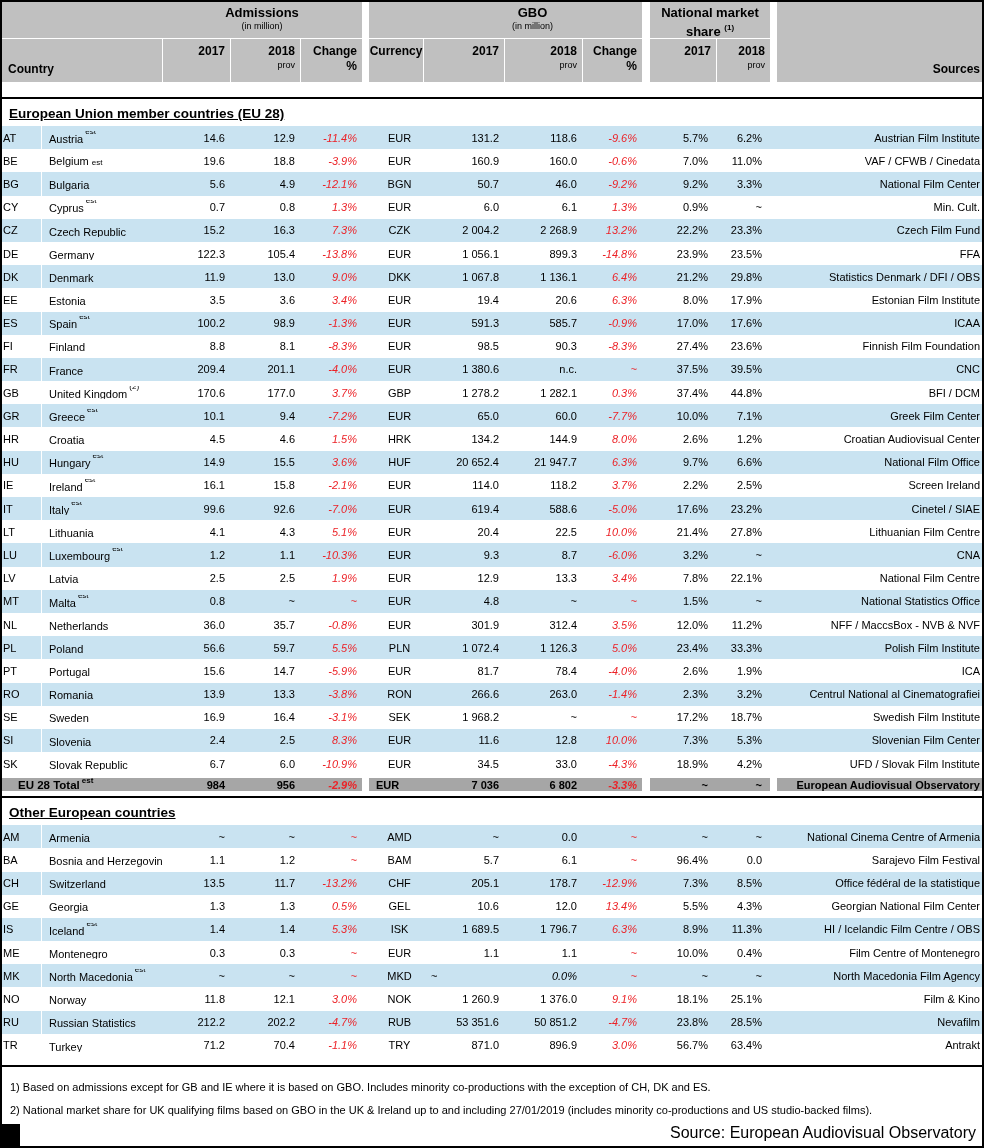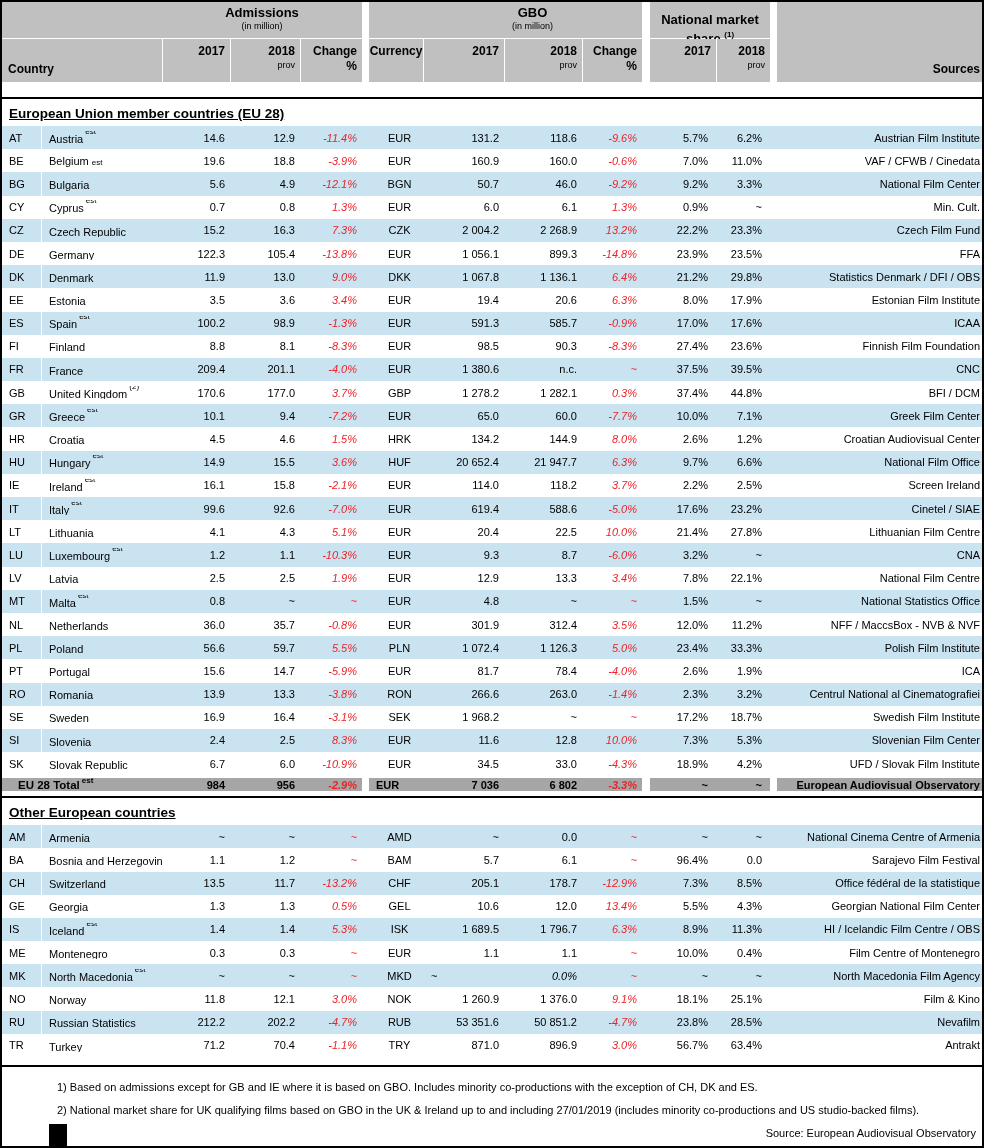--- a/index.html
+++ b/index.html
@@ -11,21 +11,21 @@
   }
   
   .thead{display:grid;grid-template-columns:var(--cols);grid-template-rows:37px 43px;background:#fff;flex:none;}
   .hblk{background:var(--header_bg,#c0c0c0);}
   .hA{grid-column:1/6;grid-row:1;border-bottom:1px solid #fff;position:relative;}
   .hA .grp{position:absolute;left:160px;width:200px;top:3px;text-align:center;}
   .hGap1{grid-column:6;grid-row:1/3;}
   .hB{grid-column:7/11;grid-row:1;border-bottom:1px solid #fff;position:relative;}
   .hB .grp{position:absolute;left:54px;width:219px;top:3px;text-align:center;}
   .hGap2{grid-column:11;grid-row:1/3;}
-  .hC{grid-column:12/14;grid-row:1;border-bottom:1px solid #fff;text-align:center;padding-top:10px;box-sizing:border-box;}
+  .hC{grid-column:12/14;grid-row:1;border-bottom:1px solid #fff;text-align:center;padding-top:3px;box-sizing:border-box;}
   .hGap3{grid-column:14;grid-row:1/3;}
   .hD{grid-column:15;grid-row:1/3;display:flex;align-items:flex-end;justify-content:flex-end;padding:0 6px 6px 0;box-sizing:border-box;font-weight:bold;font-size:12px;}
   .grp-title{font-weight:bold;font-size:13px;line-height:16px;}
   .grp-sub{font-size:9px;line-height:11px;}
   .grp-title sup{font-size:8px;position:relative;top:-1px;}
   .hCountry{grid-column:1/3;grid-row:2;display:flex;align-items:flex-end;padding:0 0 6px 6px;box-sizing:border-box;font-weight:bold;font-size:12px;}
   .hsub{grid-row:2;box-sizing:border-box;padding:4px 5px 0 0;text-align:right;font-weight:bold;font-size:12px;line-height:16px;}
   .hsub .l2{font-size:9px;font-weight:normal;line-height:12px;}
   .hsub .l2.pct{font-size:12px;font-weight:bold;line-height:14px;}
   .bl{border-left:1px solid #fff;}
@@ -37,42 +37,42 @@
   .spacer15{height:15px;flex:none;}
   .spacer3{height:3px;flex:none;}
   .spacer5{height:5px;flex:none;}
   .spacer8{height:8px;flex:none;}
   .rule{height:2px;background:#000;flex:none;}
   .section-title{font-size:13.5px;font-weight:bold;padding:7px 0 5px 7px;flex:none;text-decoration:underline;}
   .rows{flex:none;}
   .row{display:grid;grid-template-columns:var(--cols);height:23.2px;align-items:center;font-size:11px;}
   .rows .row:nth-child(odd){background:var(--row_alt,#c9e3f1);}
   .c{display:block;white-space:nowrap;overflow:hidden;}
-  .c-code{padding-left:7px;border-right:1px solid #fff;box-sizing:border-box;height:100%;display:flex;align-items:center;}
+  .c-code{padding-left:1px;border-right:1px solid #fff;box-sizing:border-box;height:100%;display:flex;align-items:center;}
   .c-name{padding-left:7px;}
   .num{text-align:right;padding-right:5px;}
   .c-admchg,.c-gbochg{text-align:right;padding-right:5px;color:var(--change_red,#ec2227);font-style:italic;}
   .c-cur{padding-left:7px;text-align:center;}
   .c-nms2017,.c-nms2018{text-align:right;padding-right:8px;}
   .c-source{text-align:right;padding-right:6px;}
   .sp{font-size:8px;position:relative;top:-4px;margin-left:2px;}
   .sp.as-sub{position:static;top:0;vertical-align:baseline;font-size:8px;margin-left:3px;}
   .flag-gbo2017-left .c-gbo2017{text-align:left;padding-left:8px;}
   .flag-gbo2018-italic .c-gbo2018{font-style:italic;}
   
   .row.total{height:27px;font-weight:bold;background:#fff;}
   .row.total .c{height:100%;display:flex;align-items:center;box-sizing:border-box;}
   .row.total .tc{background:var(--total_bg,#a6a6a6);}
   .c-label{grid-column:1/3;padding-left:16px;font-size:11.5px;}
   .row.total .num,.row.total .c-admchg,.row.total .c-gbochg,.row.total .c-nms2017,.row.total .c-nms2018,.row.total .c-source{justify-content:flex-end;}
   .row.total .c-cur{justify-content:flex-start;}
   
-  .footer{flex:1;position:relative;box-sizing:border-box;padding:9px 6px 2px 8px;display:flex;flex-direction:column;margin-left:47px;}
+  .footer{flex:1;position:relative;box-sizing:border-box;padding:9px 6px 2px 8px;display:flex;flex-direction:column;}
   .fnote{font-size:11px;line-height:23px;}
-  .source-line{text-align:right;font-size:11px;line-height:22px;margin-top:auto;padding-bottom:0;}
+  .source-line{text-align:right;font-size:16px;line-height:22px;margin-top:auto;padding-bottom:0;}
   .black-square{position:absolute;left:0;bottom:0;width:18px;height:22px;background:#000;}
 </style>
 </head>
 <body>
 
 <div class="sheet">
 
   <div class="thead">
     <div class="hblk hA">
       <div class="grp">

